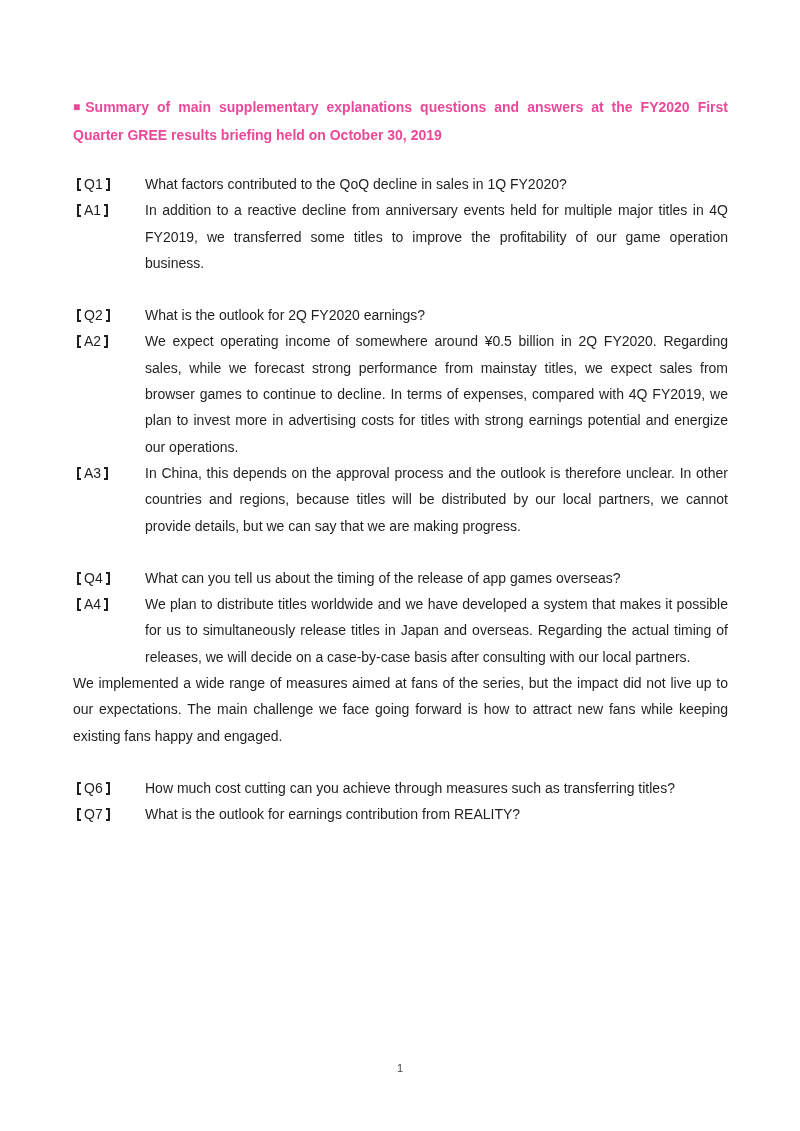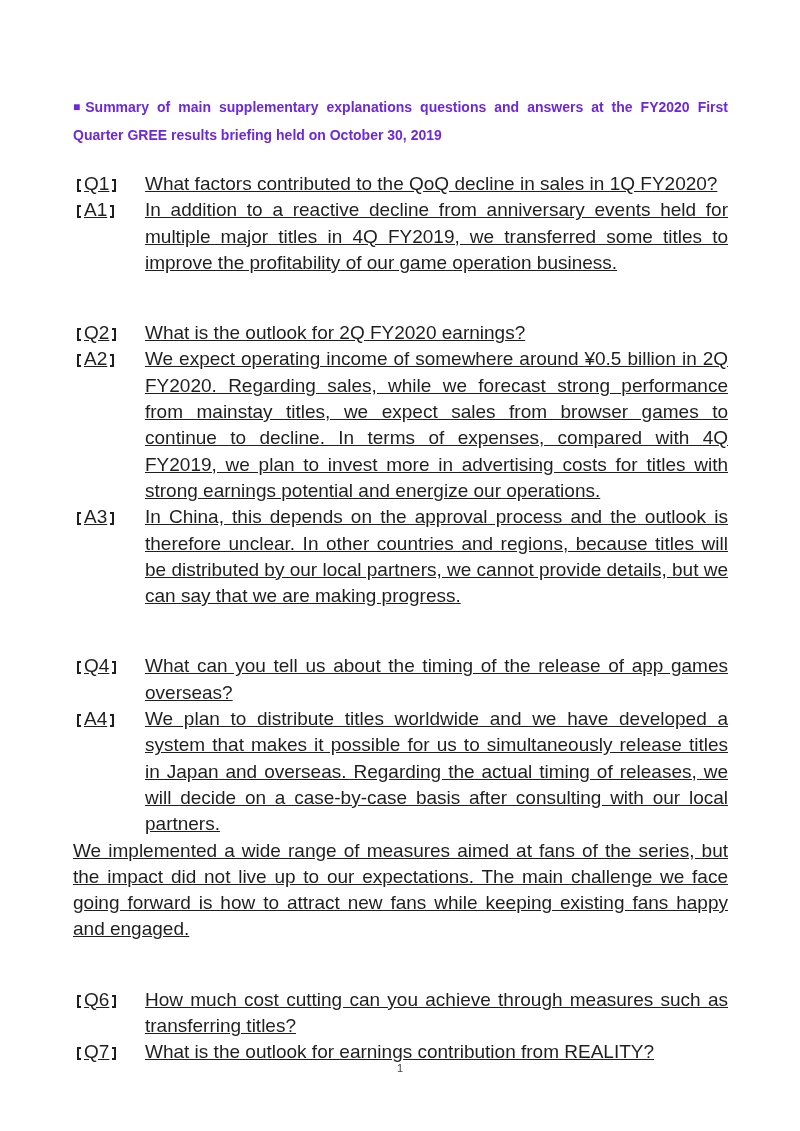--- a/index.html
+++ b/index.html
@@ -13,40 +13,39 @@
     width: 800px;
     height: 1131px;
     background: #ffffff;
     box-sizing: border-box;
     padding: 94px 72px 0 73px;
     overflow: hidden;
     color: #1f1f1f;
   }
   .doc-title {
     font-weight: bold;
-    color: #6d28d9;
+    color: #ec4899;
     font-size: 14px;
     line-height: 27px;
     text-align: justify;
     margin: 0 0 22px 0;
   }
   .title-bullet {
     display: inline-block;
     font-size: 12px;
     margin-right: 5px;
     transform: translateY(-1px);
   }
   .qa-list { margin: 0; }
   .qa-row {
     display: flex;
-    font-size: 19px;
+    font-size: 14px;
     line-height: 26.3px;
-    text-decoration: underline;
   }
-  .qa-row.gap { margin-top: 44px; }
+  .qa-row.gap { margin-top: 26px; }
   .qa-label {
     flex: 0 0 72px;
     width: 72px;
     box-sizing: border-box;
     padding-left: 4px;
     white-space: nowrap;
   }
   .qa-text {
     flex: 1 1 auto;
     text-align: justify;

